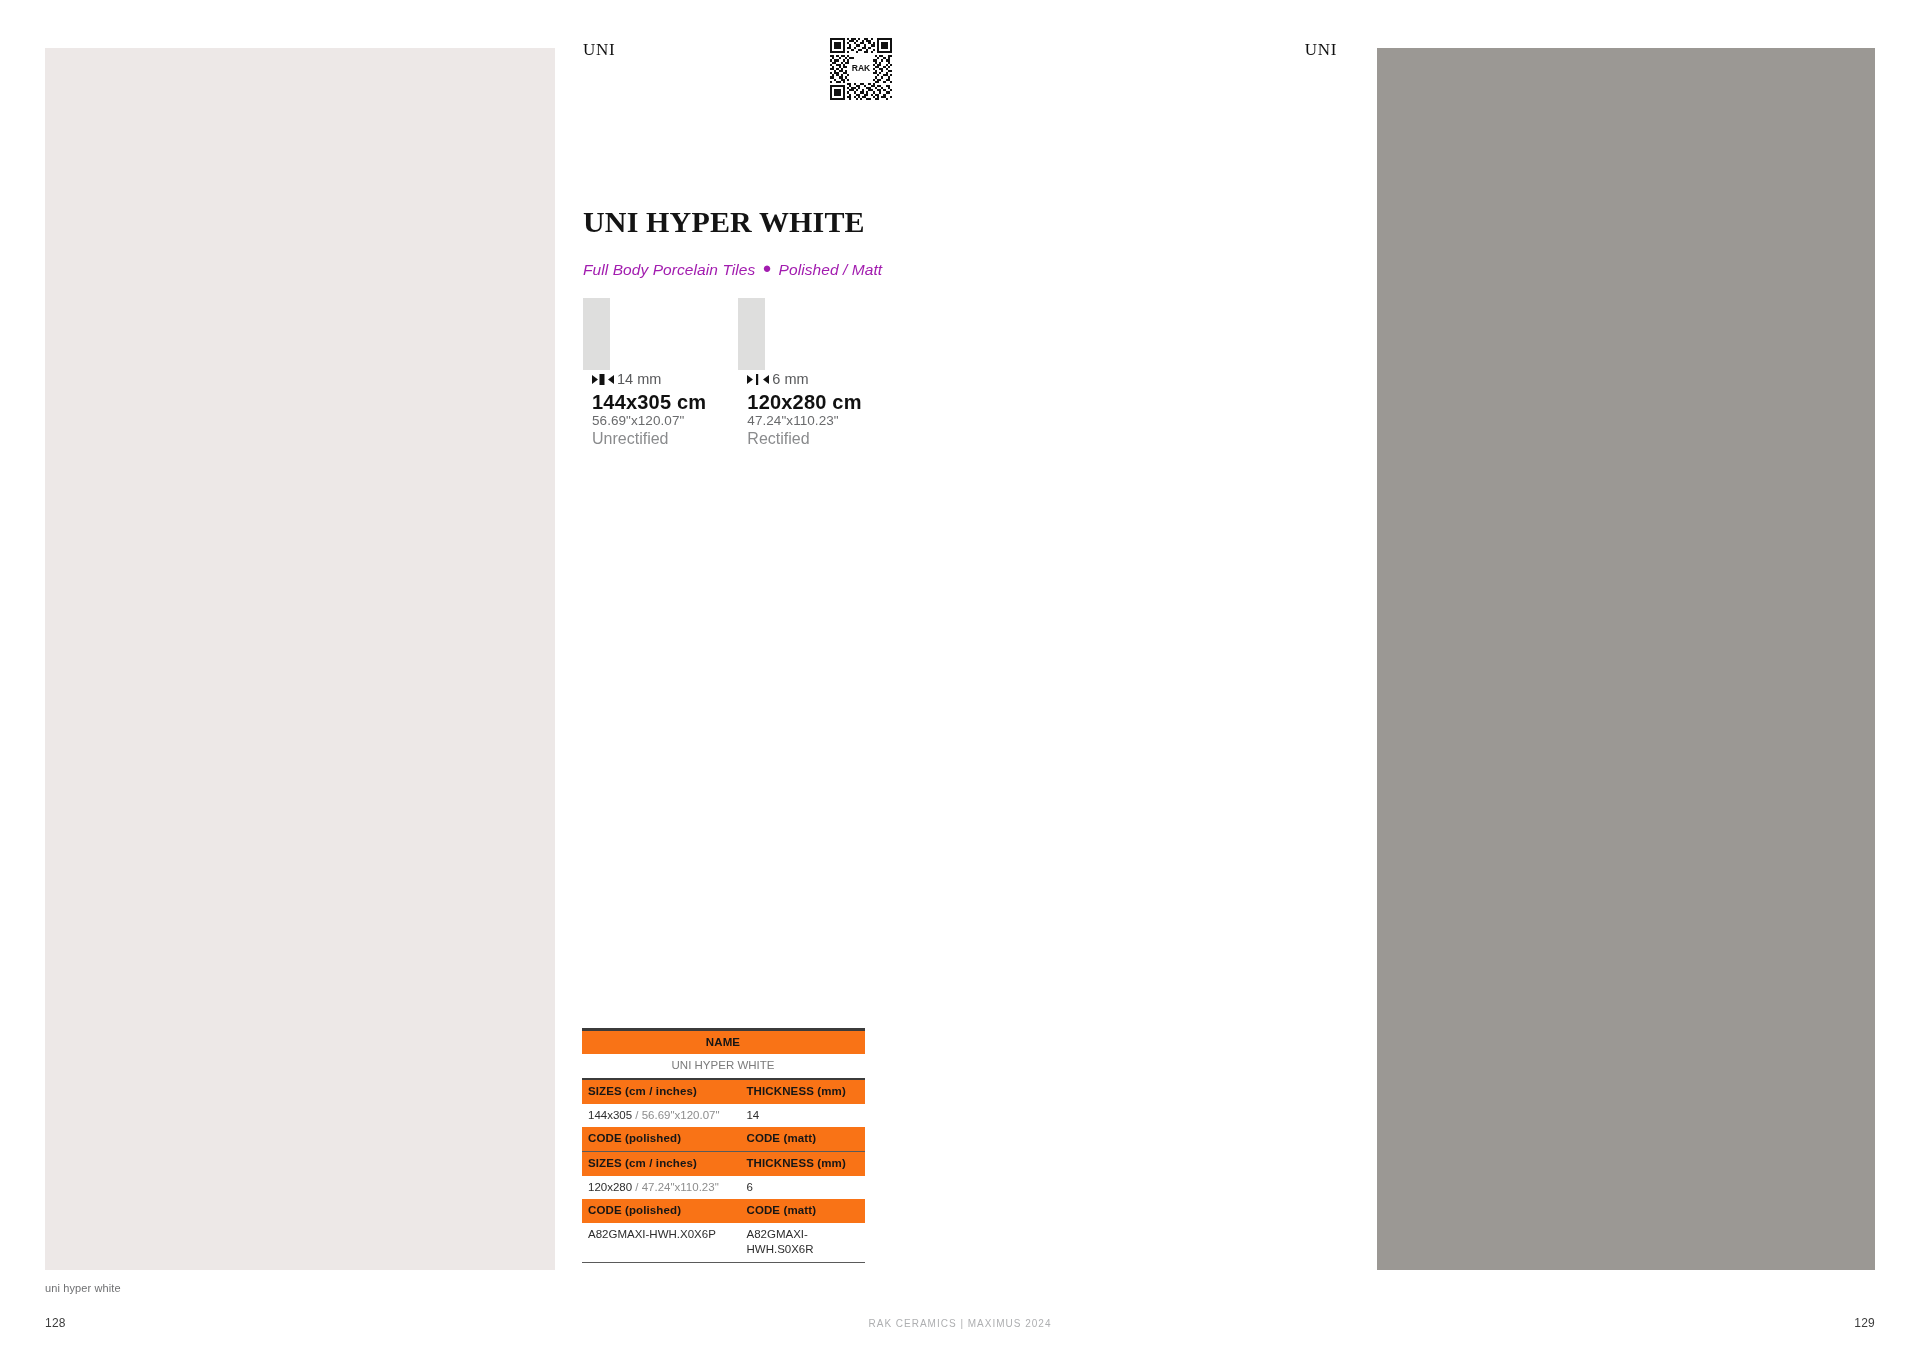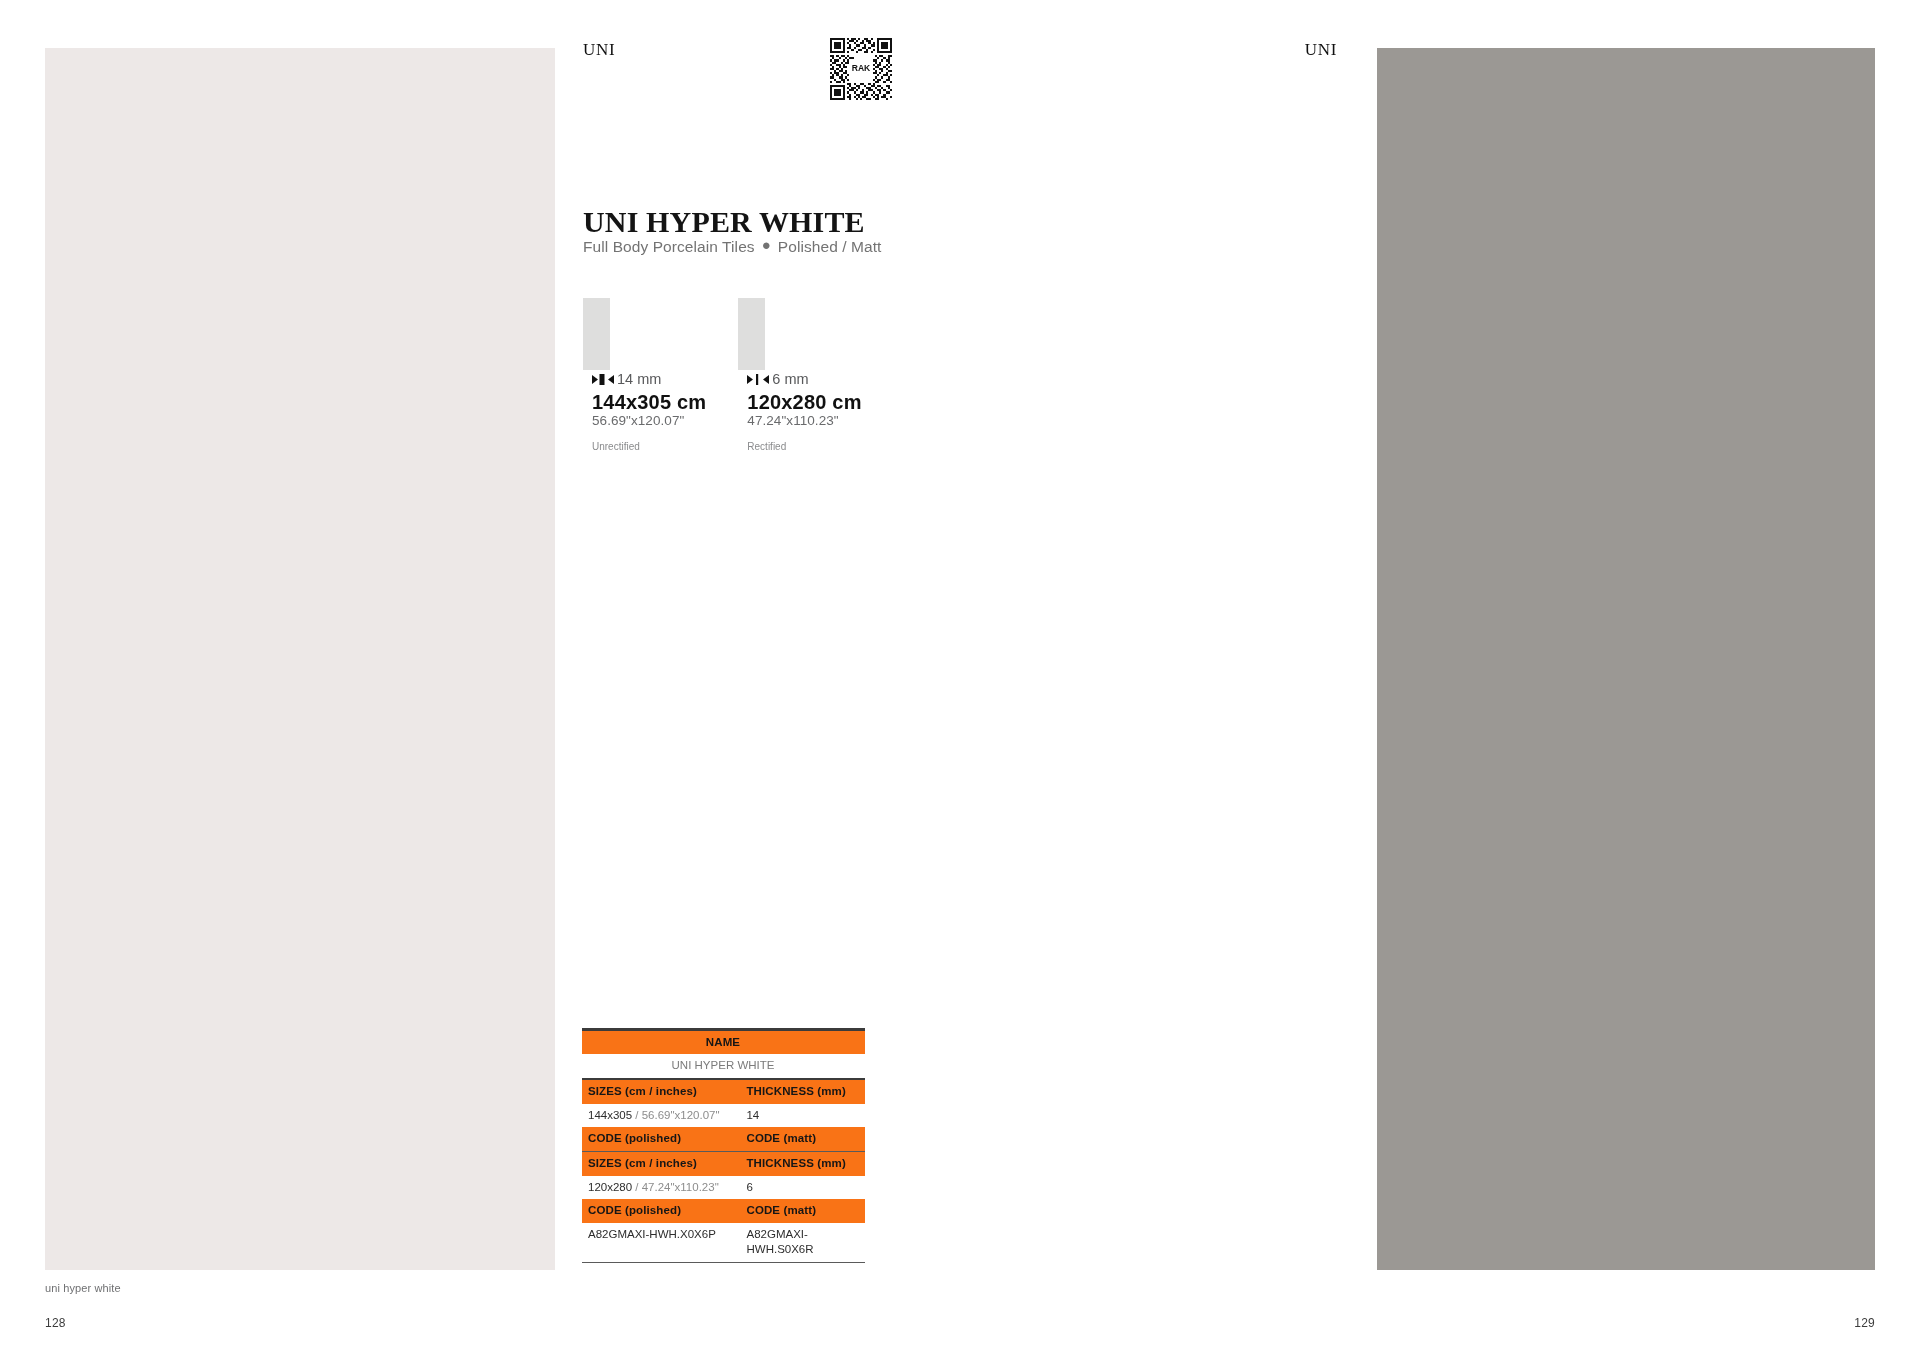--- a/index.html
+++ b/index.html
@@ -81,23 +81,25 @@
     font-family: "Liberation Serif", serif;
     font-weight: bold;
     font-size: 30px;
     letter-spacing: 0.005em;
     margin: 0;
     line-height: 1.1;
     color: #141414;
   }
   .product-subtitle {
     font-size: 15.5px;
-    color: #737373;
+    color: #a21caf;
+    margin-top: 23px;
     letter-spacing: 0.005em;
     white-space: nowrap;
+    font-style: italic;
   }
   .product-subtitle .dot {
     display: inline-block;
     margin: 0 7px;
     position: relative;
     top: -2px;
     font-size: 15px;
   }
 
   
@@ -144,23 +146,23 @@
     margin-top: 4px;
     letter-spacing: 0.01em;
   }
   .spec-inch {
     font-size: 13.5px;
     color: #6a6b6d;
     margin-top: 2px;
     letter-spacing: 0.005em;
   }
   .spec-rect {
-    font-size: 10px;
+    font-size: 16px;
     color: #8a8b8d;
-    margin-top: 14px;
+    margin-top: 3px;
   }
 
   
   .data-table {
     position: absolute;
     top: 1028px;
     width: 283px;
     font-size: 11.5px;
     border-collapse: collapse;
   }
@@ -526,13 +528,14 @@
     <div class="folio">128</div>
   </div>
 
   <div class="page right">
 
     <div class="running-head">UNI</div>
 
     <div class="folio">129</div>
   </div>
 
+  <div class="spread-footer">RAK CERAMICS | MAXIMUS 2024</div>
 </div>
 
 </body></html>

